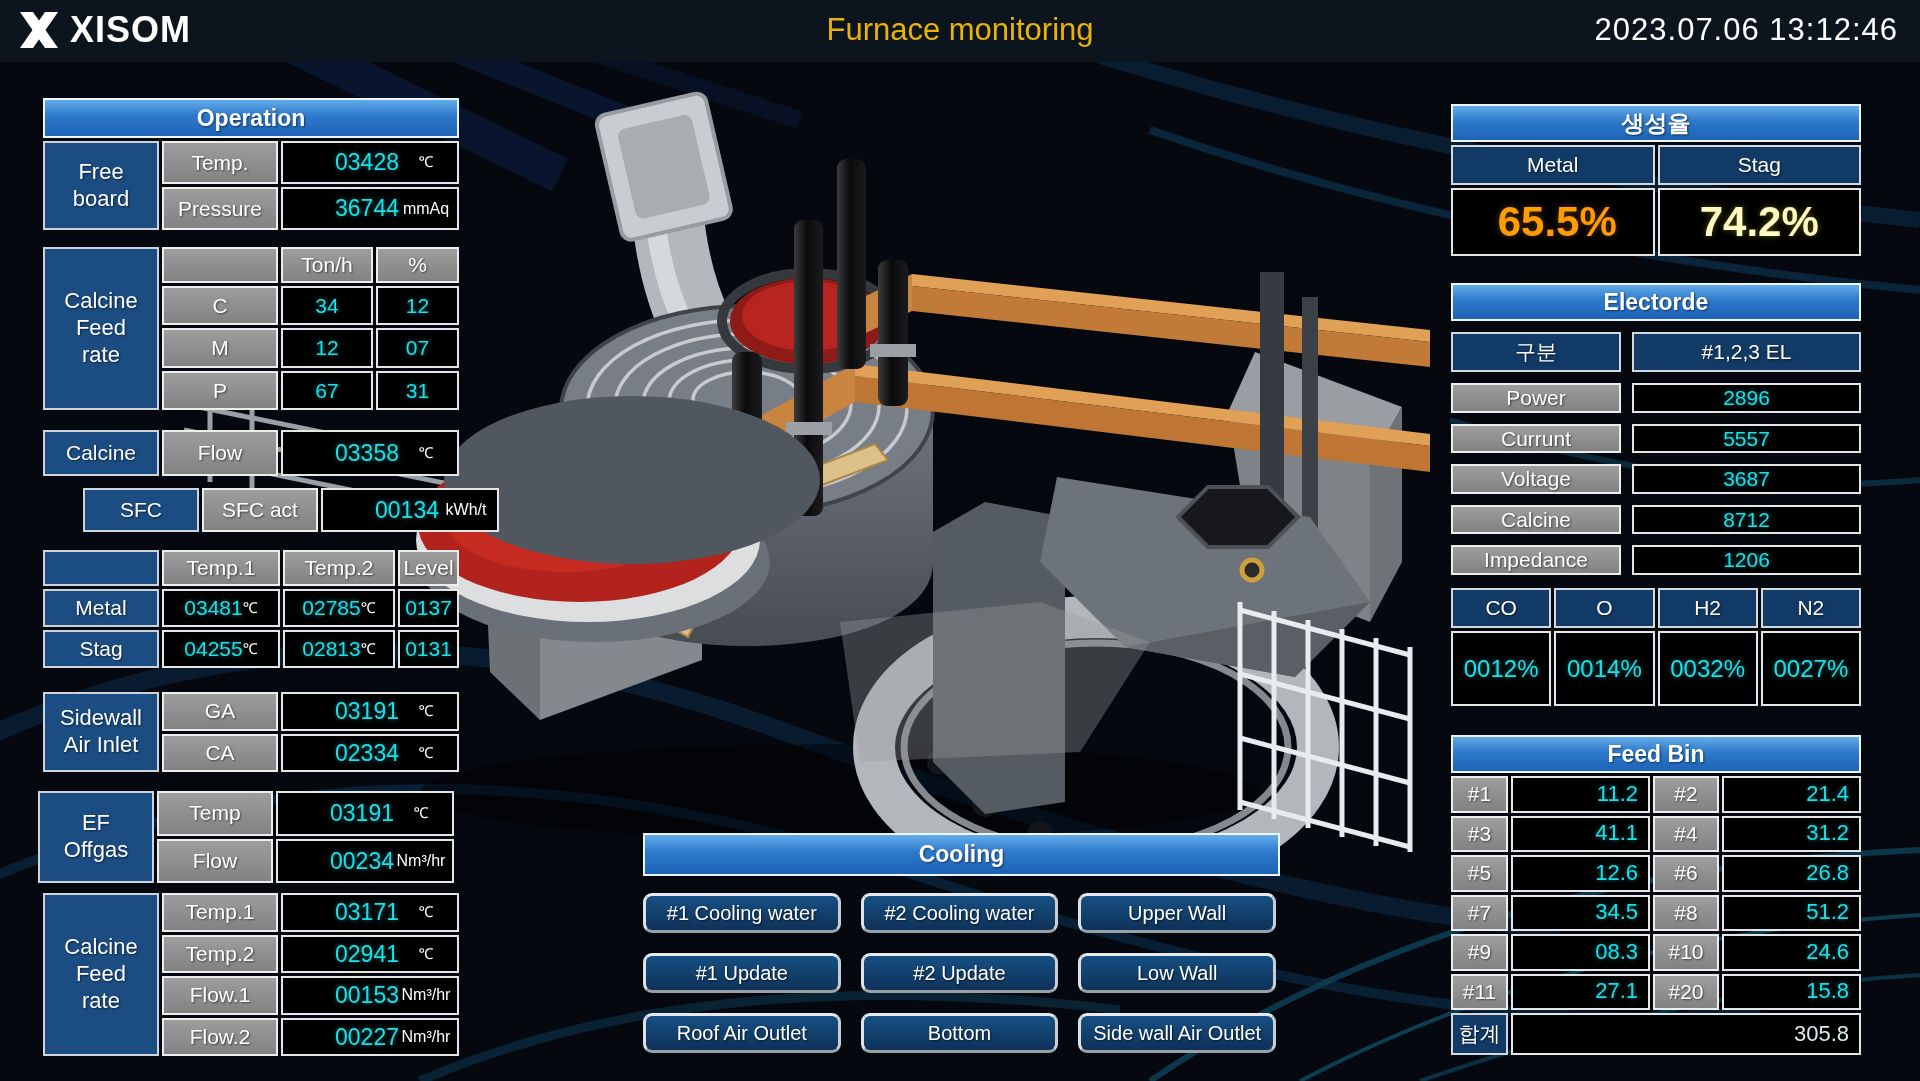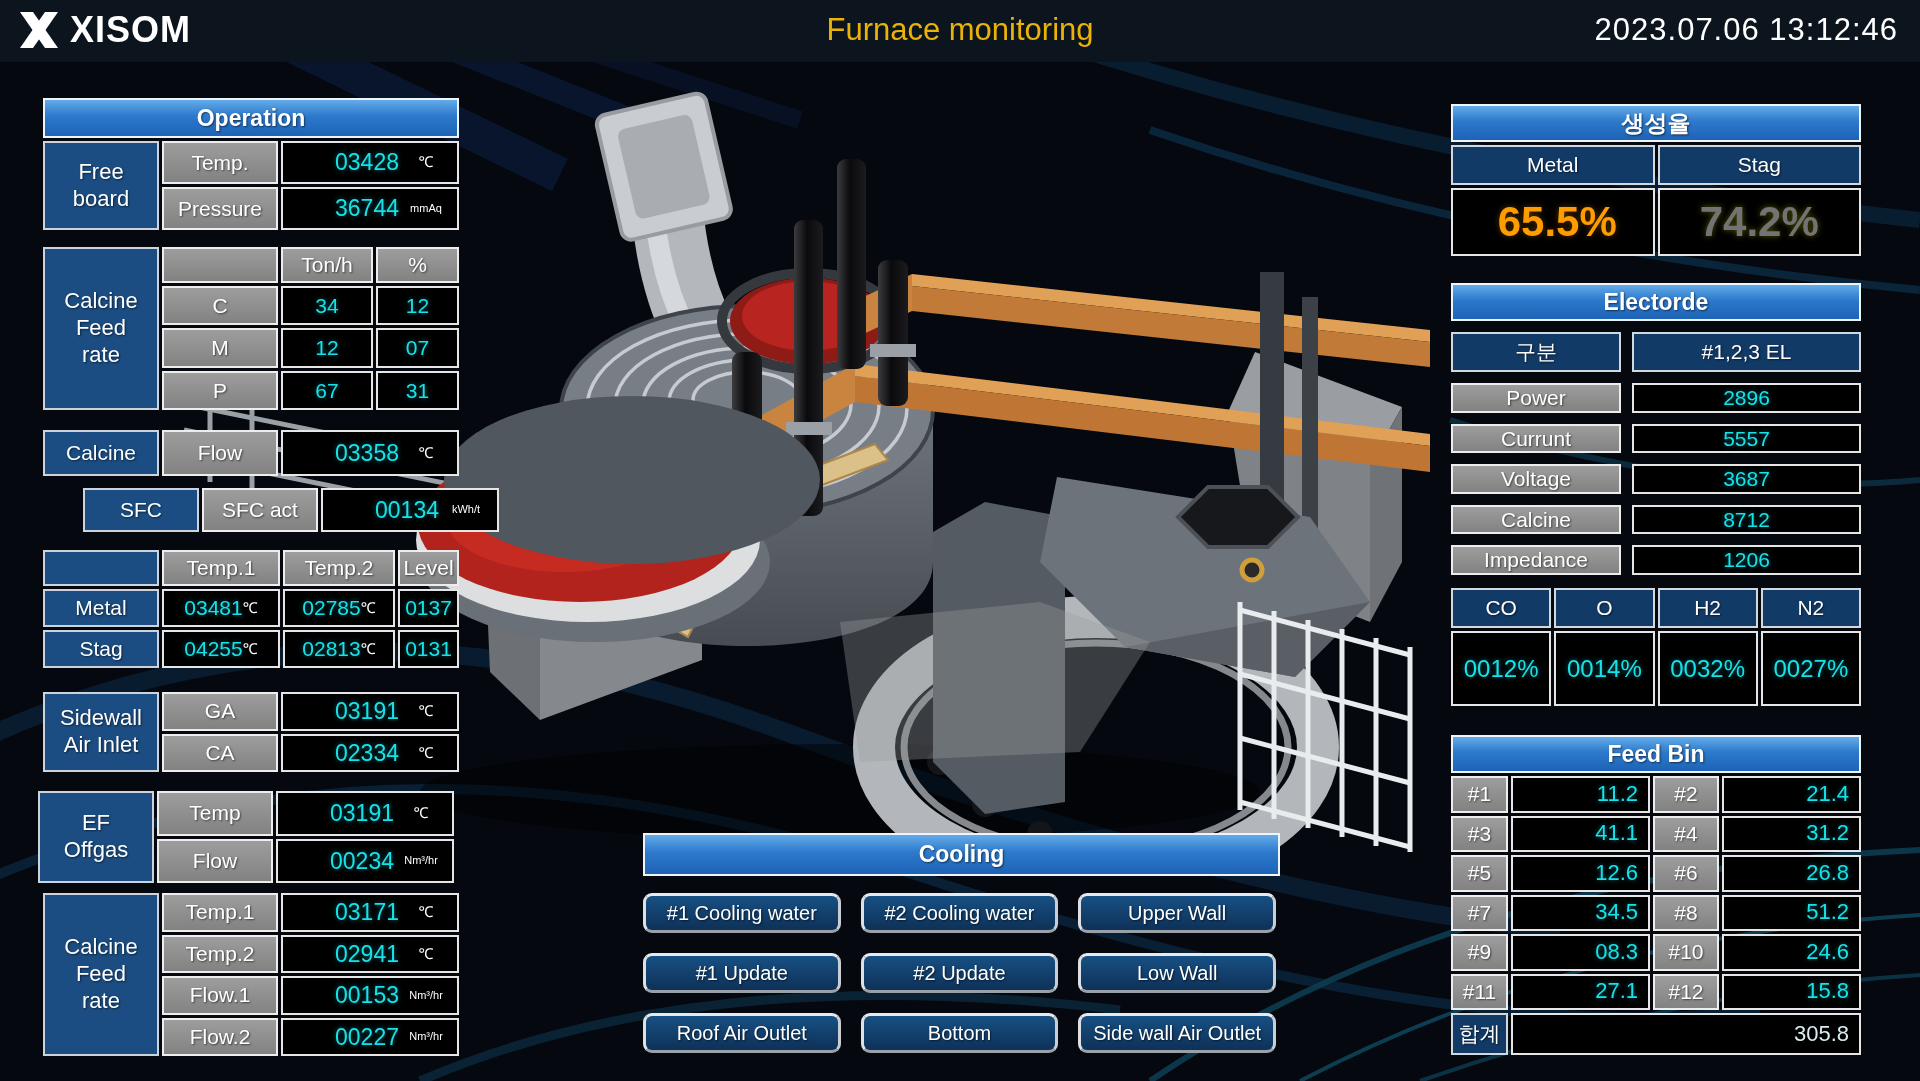--- a/index.html
+++ b/index.html
@@ -29,24 +29,24 @@
   .navy{background:#1b4d82;border-color:#ccd3da;}
   .navy2{background:#123a66;border-color:#d2d8de;}
   .gray{background:linear-gradient(#9d9d9d,#828282);border-color:#ededed;}
   .black{background:#000;}
   .cyan{color:#17e2ea;text-shadow:0 0 5px rgba(23,226,234,.45);}
   .group{padding:0 14px;font-size:22px;}
   .vrow{justify-content:flex-end;padding-right:4px;}
   .vrow .val{flex:1;text-align:right;font-size:23px;}
   .vrow .unit{width:54px;text-align:center;}
   .unit{color:#fff;font-size:15px;text-shadow:1px 1px 1px rgba(0,0,0,.6);}
-  .u-sm{font-size:11px;}
+  .u-sm{font-size:16px;}
   .big-pct{font-size:42px;font-weight:bold;}
   .orange{color:#ff9c00;text-shadow:0 0 6px rgba(255,156,0,.35);padding-left:9px;}
-  .yellow{color:#737373;text-shadow:0 0 6px rgba(242,242,19,.35);}
+  .yellow{color:#fef9c3;text-shadow:0 0 6px rgba(242,242,19,.35);}
   .gasval{font-size:24px;}
   .fb-val{justify-content:flex-end;padding-right:10px;font-size:22px;}
   .fb-total{color:#d8edf0;}
   
   .cool-hdr{position:absolute;left:643px;top:833px;width:633px;height:39px;z-index:2;}
   .cool-grid{position:absolute;left:643px;top:893px;width:633px;z-index:2;
     display:grid;grid-template-columns:repeat(3,1fr);grid-auto-rows:40px;column-gap:20px;row-gap:20px;}
   .btn{
     background:linear-gradient(#175084,#0e3158);
     border:3px solid #c9ced4;border-top-color:#e6eaee;border-left-color:#dde1e6;border-bottom-color:#9aa0a7;
@@ -391,17 +391,17 @@
   <div class="cell gray">#7</div>
   <div class="cell black cyan fb-val">34.5</div>
   <div class="cell gray">#8</div>
   <div class="cell black cyan fb-val">51.2</div>
   <div class="cell gray">#9</div>
   <div class="cell black cyan fb-val">08.3</div>
   <div class="cell gray">#10</div>
   <div class="cell black cyan fb-val">24.6</div>
   <div class="cell gray">#11</div>
   <div class="cell black cyan fb-val">27.1</div>
-  <div class="cell gray">#12</div>
+  <div class="cell gray">#20</div>
   <div class="cell black cyan fb-val">15.8</div>
   <div class="cell navy2">합계</div>
   <div class="cell black fb-val fb-total" style="grid-column:2/5;">305.8</div>
 </div>
 
 </body></html>

